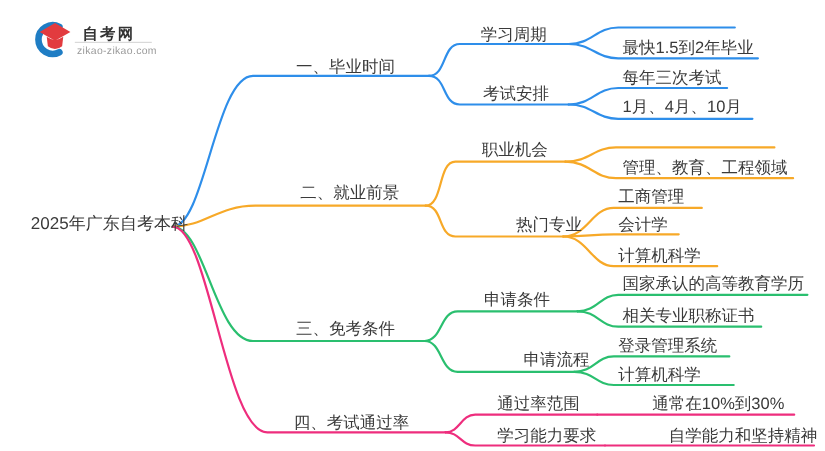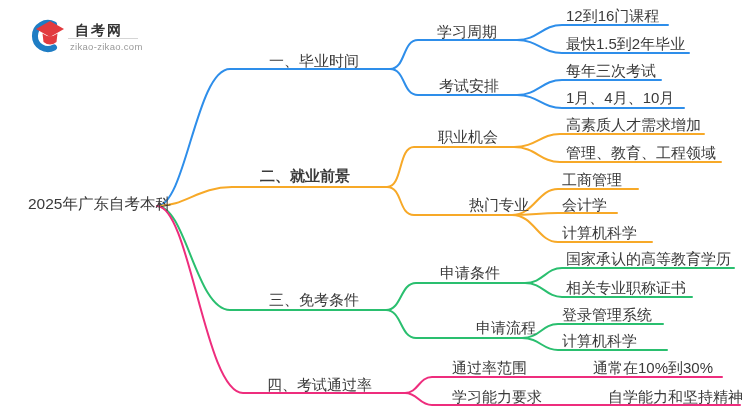--- a/index.html
+++ b/index.html
@@ -88,38 +88,36 @@
       <path d="M13.5 15.5 Q21 21 28.5 15.5 L27.5 24 Q21 29 14.5 24 Z" fill="#e23b3f"></path>
     </svg>
     <div class="site-name">自考网</div>
     <div class="divider"></div>
     <div class="site-domain">zikao-zikao.com</div>
   </div>
 
   <div class="lbl lbl-root" style="left:28px;top:196px;">2025年广东自考本科</div>
 
   <div class="lbl" style="left:269px;top:53px;">一、毕业时间</div>
-  <div class="lbl" style="left:260px;top:168px;font-weight:bold;">二、就业前景</div>
+  <div class="lbl" style="left:273px;top:168px;">二、就业前景</div>
   <div class="lbl" style="left:269px;top:292px;">三、免考条件</div>
   <div class="lbl" style="left:267px;top:377px;">四、考试通过率</div>
 
   <div class="lbl" style="left:437px;top:24px;">学习周期</div>
   <div class="lbl" style="left:439px;top:78px;">考试安排</div>
   <div class="lbl" style="left:438px;top:129px;">职业机会</div>
   <div class="lbl" style="left:440px;top:197px;margin-left:29px;">热门专业</div>
   <div class="lbl" style="left:440px;top:265px;">申请条件</div>
   <div class="lbl" style="left:440px;top:320px;margin-left:36px;">申请流程</div>
   <div class="lbl" style="left:452px;top:360px;">通过率范围</div>
   <div class="lbl" style="left:452px;top:389px;">学习能力要求</div>
 
-  <div class="lbl" style="left:566px;top:8px;">12到16门课程</div>
   <div class="lbl" style="left:566px;top:36px;">最快1.5到2年毕业</div>
   <div class="lbl" style="left:566px;top:63px;">每年三次考试</div>
   <div class="lbl" style="left:566px;top:90px;">1月、4月、10月</div>
-  <div class="lbl" style="left:566px;top:117px;">高素质人才需求增加</div>
   <div class="lbl" style="left:566px;top:145px;">管理、教育、工程领域</div>
   <div class="lbl" style="left:562px;top:172px;">工商管理</div>
   <div class="lbl" style="left:562px;top:197px;">会计学</div>
   <div class="lbl" style="left:562px;top:225px;">计算机科学</div>
   <div class="lbl" style="left:566px;top:280px;">相关专业职称证书</div>
   <div class="lbl" style="left:566px;top:251px;">国家承认的高等教育学历</div>
   <div class="lbl" style="left:562px;top:307px;">登录管理系统</div>
   <div class="lbl" style="left:562px;top:333px;">计算机科学</div>
   <div class="lbl" style="left:593px;top:360px;">通常在10%到30%</div>
   <div class="lbl" style="left:608px;top:389px;">自学能力和坚持精神</div>

